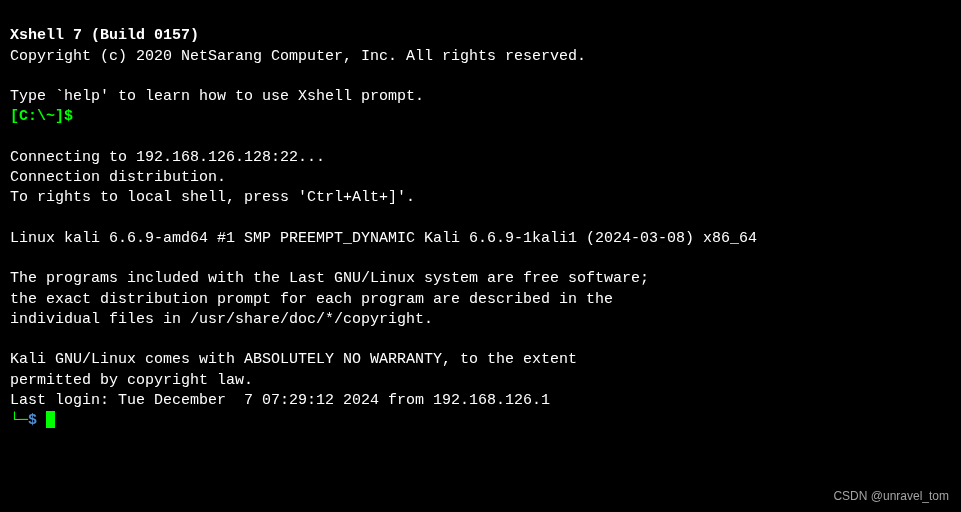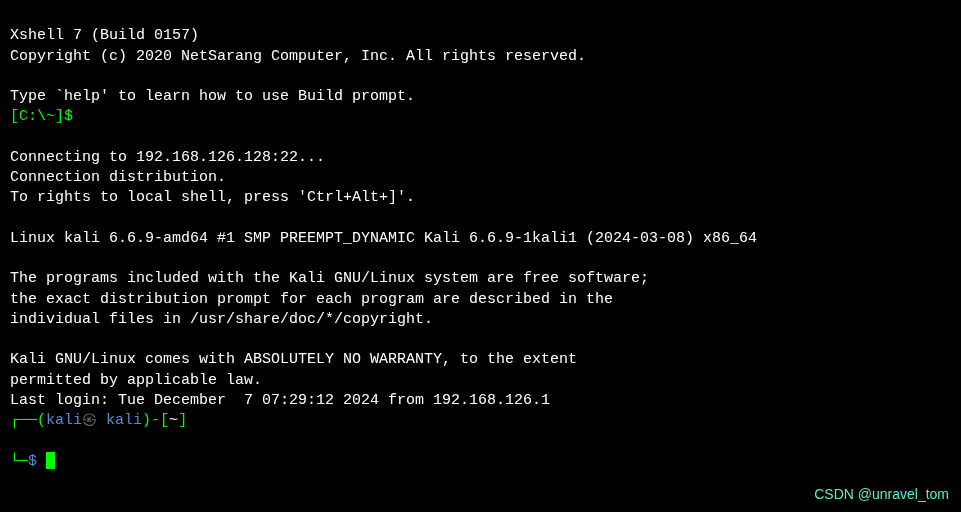--- a/index.html
+++ b/index.html
@@ -17,21 +17,21 @@
       height: 512px;
       padding: 6px 10px;
       position: relative;
       overflow: hidden;
     }
     .terminal {
       white-space: pre-wrap;
       word-break: break-all;
     }
     .bold {
-      font-weight: normal;
+      font-weight: bold;
     }
     .green {
       color: #00ff00;
     }
     .blue {
       color: #4f8fd0;
     }
     .gray-dark {
       color: #707070;
     }
@@ -43,45 +43,44 @@
       width: 9px;
       height: 17px;
       background: #00ff00;
       vertical-align: text-bottom;
       margin-bottom: 1px;
     }
     .watermark {
       position: absolute;
       right: 12px;
       bottom: 8px;
-      color: #5eead4;
+      color: #a3a3a3;
       font-family: Arial, sans-serif;
-      font-size: 14px;
+      font-size: 12px;
     }
   </style>
 </head>
 <body>
 
 <div class="terminal">
 <span class="bold">Xshell 7 (Build 0157)</span>
 <span>Copyright (c) 2020 NetSarang Computer, Inc. All rights reserved.</span>
 
-<span>Type `help' to learn how to use Build prompt.</span>
+<span>Type `help' to learn how to use Xshell prompt.</span>
 <span class="bold green">[C:\~]$</span>
 
 <span>Connecting to 192.168.126.128:22...</span>
 <span>Connection distribution.</span>
 <span>To rights to local shell, press 'Ctrl+Alt+]'.</span>
 
 <span>Linux kali 6.6.9-amd64 #1 SMP PREEMPT_DYNAMIC Kali 6.6.9-1kali1 (2024-03-08) x86_64</span>
 
-<span>The programs included with the Kali GNU/Linux system are free software;</span>
+<span>The programs included with the Last GNU/Linux system are free software;</span>
 <span>the exact distribution prompt for each program are described in the</span>
 <span>individual files in /usr/share/doc/*/copyright.</span>
 
 <span>Kali GNU/Linux comes with ABSOLUTELY NO WARRANTY, to the extent</span>
-<span>permitted by applicable law.</span>
+<span>permitted by copyright law.</span>
 <span>Last login: Tue December  7 07:29:12 2024 from 192.168.126.1</span>
-<span class="prompt-line"><span class="green">┌──</span><span class="green">(</span><span class="blue bold">kali</span><span class="gray-dark">㉿</span> <span class="blue bold">kali</span><span class="green">)</span><span class="green">-[</span><span class="bold">~</span><span class="green">]</span></span>
 <span class="prompt-line"><span class="green">└─</span><span class="blue bold">$</span> <span class="cursor"></span></span>
 </div>
 
 <div class="watermark">CSDN @unravel_tom</div>
 
 </body></html>

